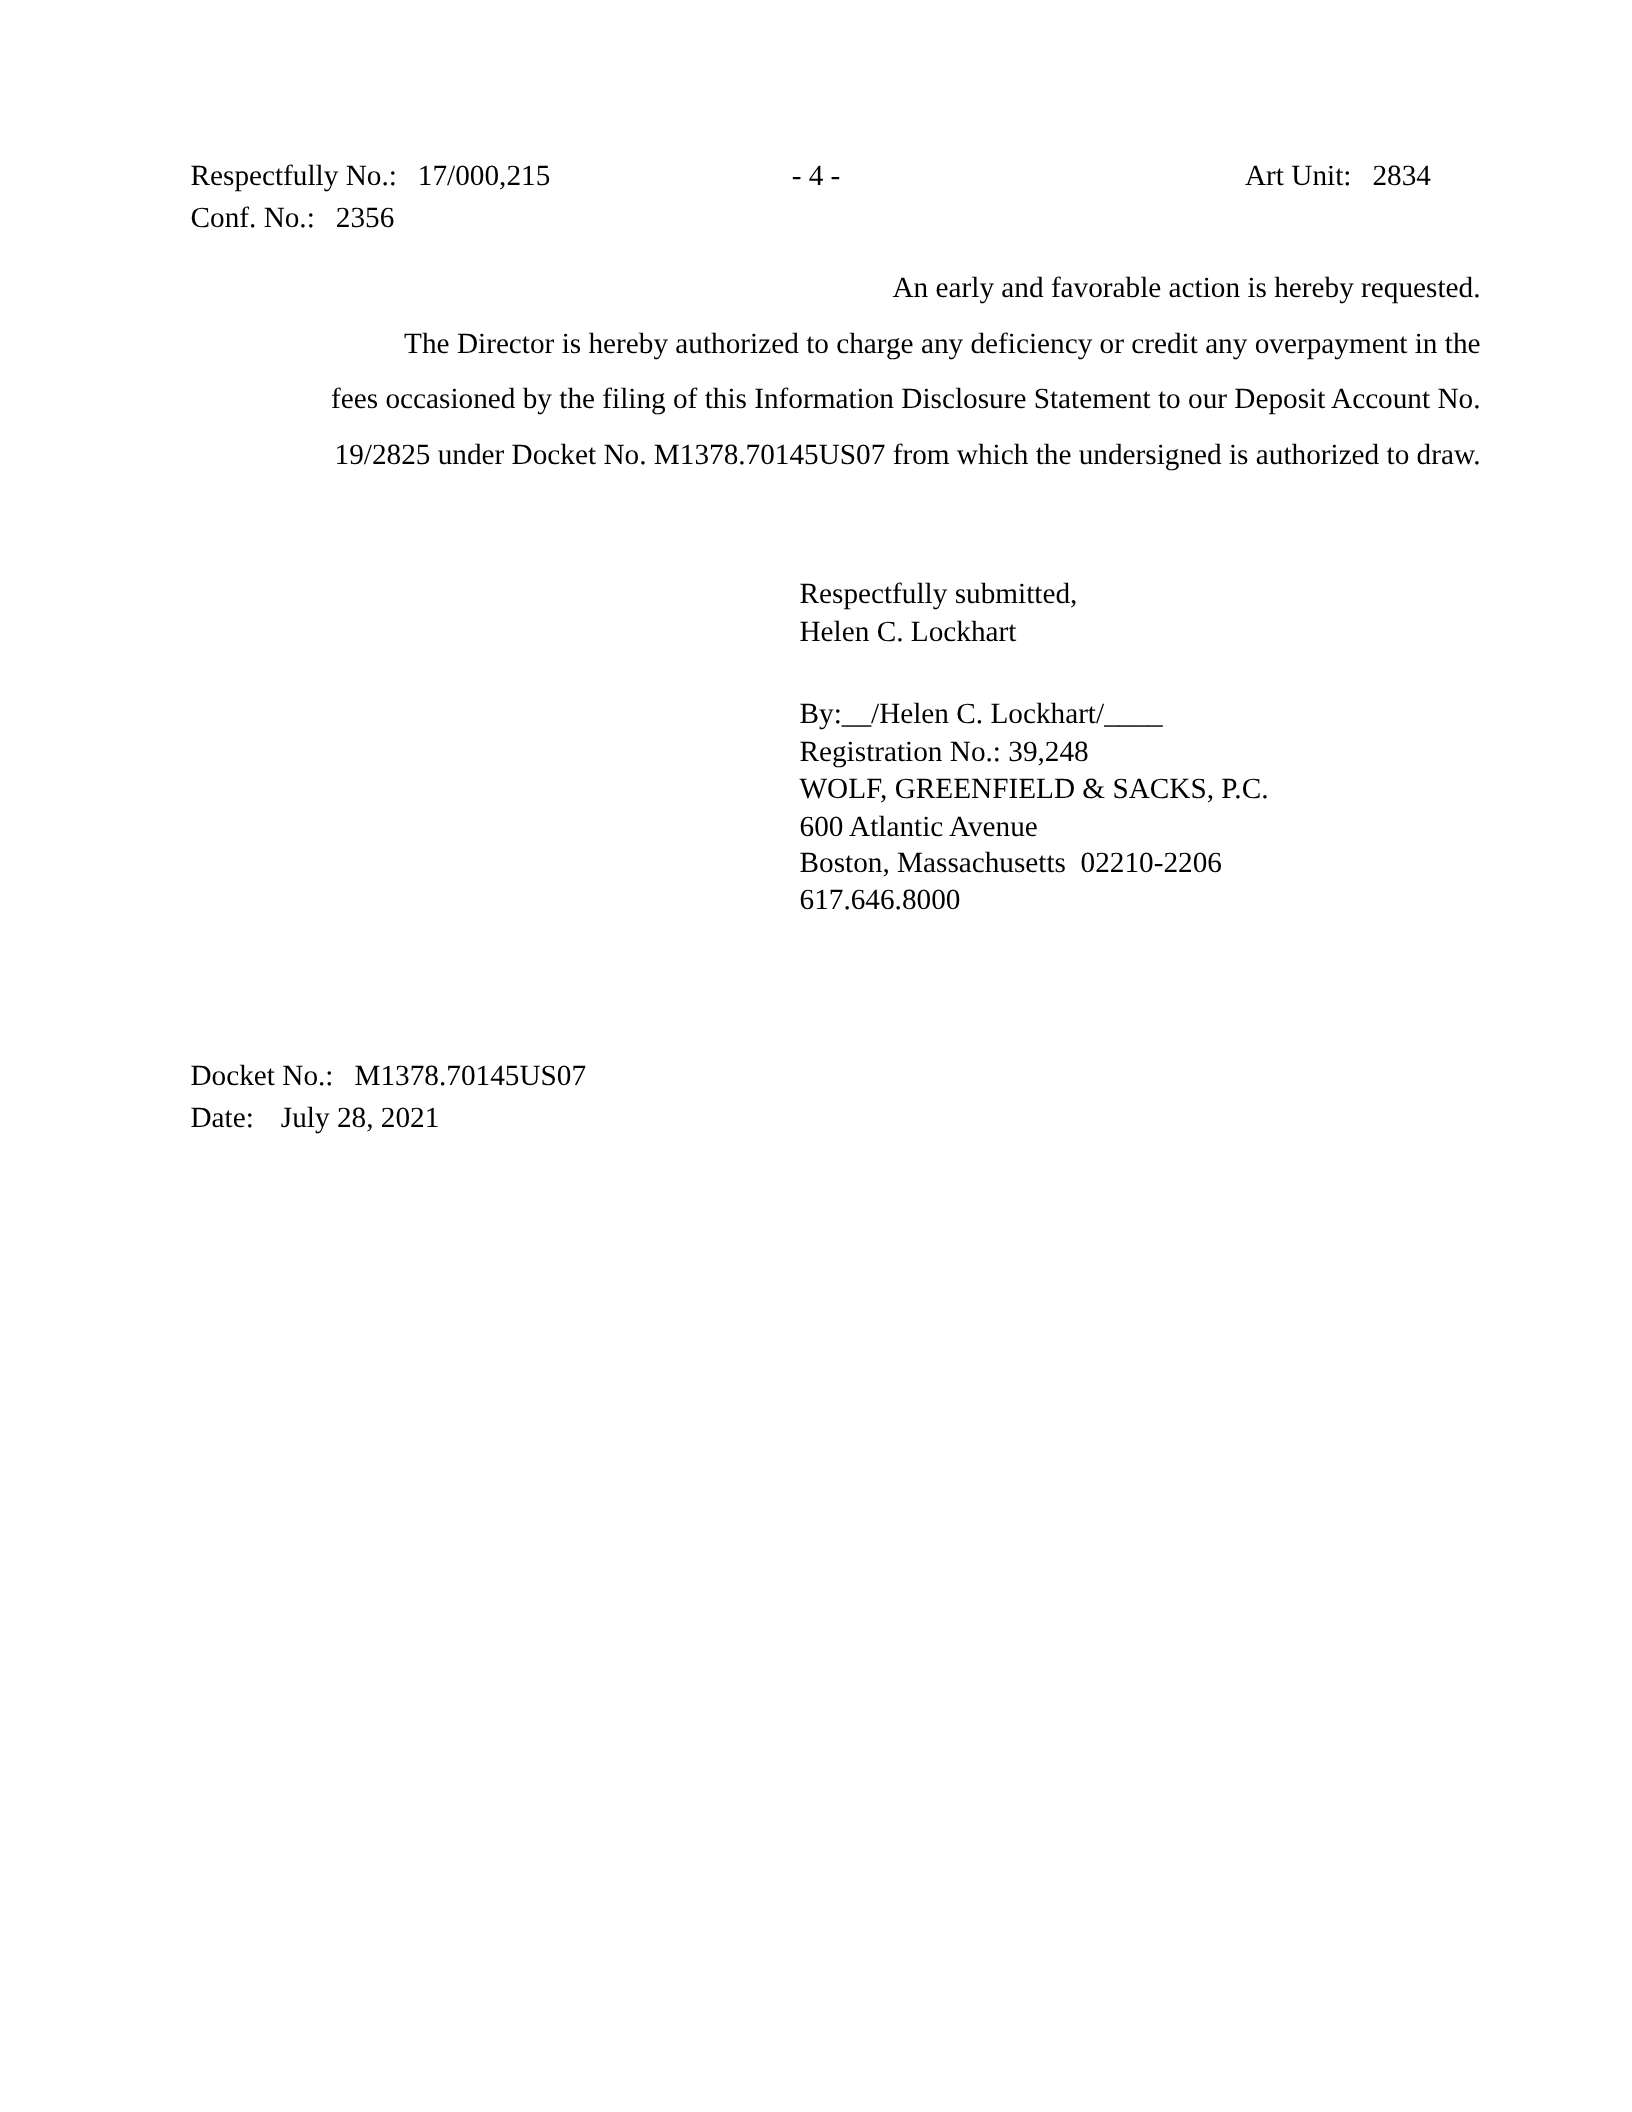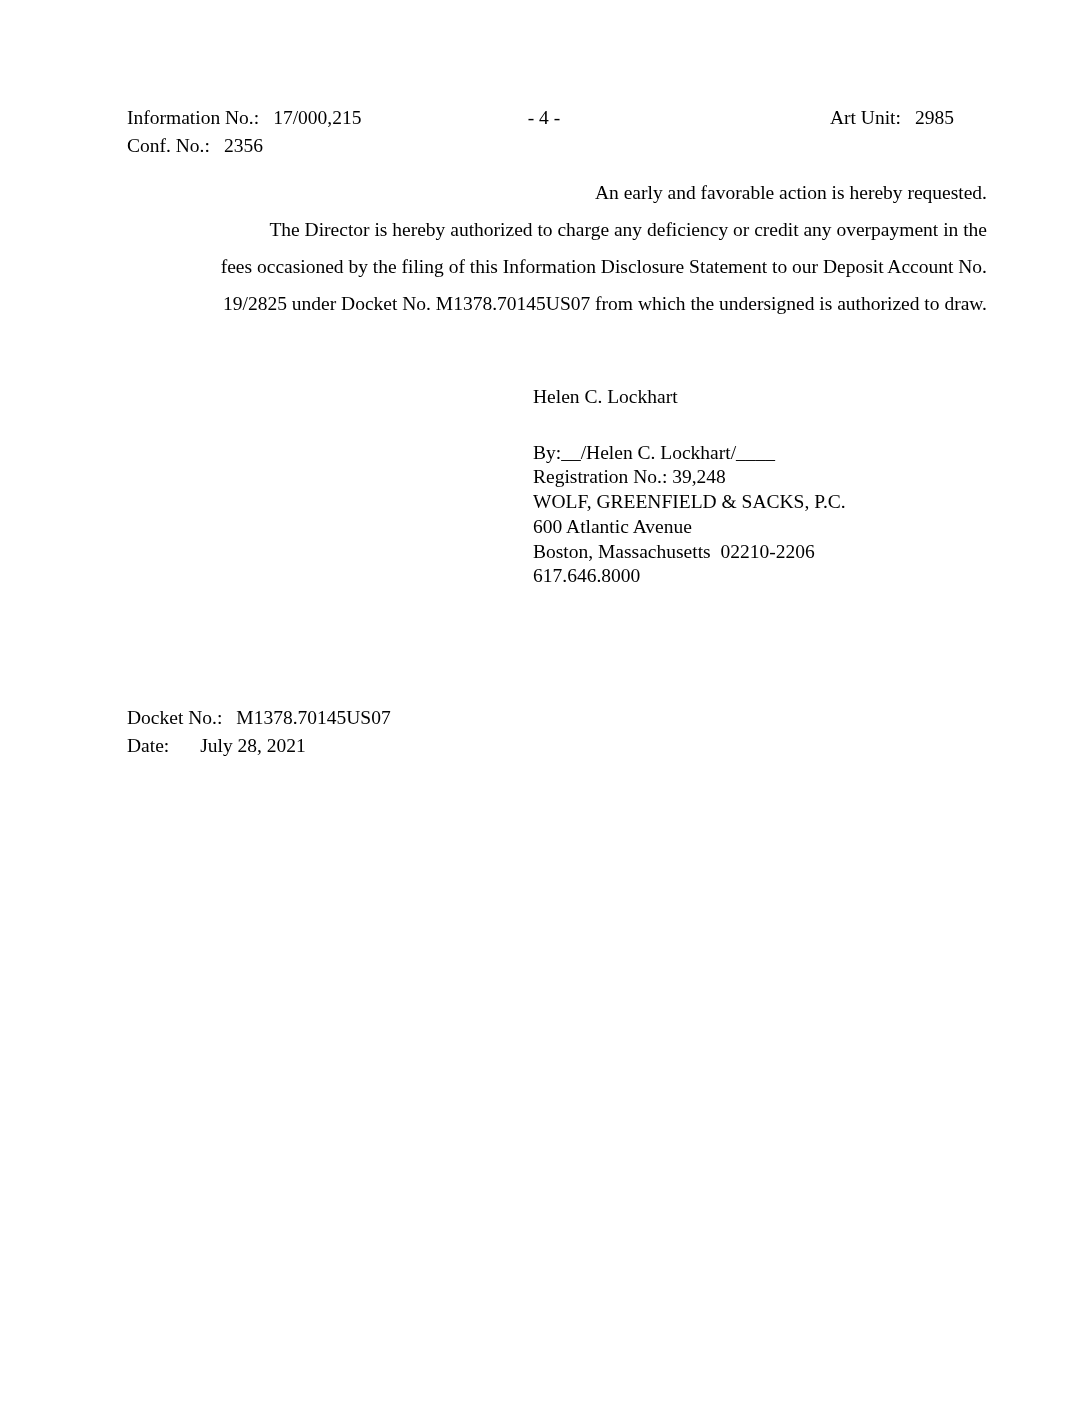--- a/index.html
+++ b/index.html
@@ -12,21 +12,21 @@
     width: 1088px;
     height: 1408px;
     background: #ffffff;
     color: #000000;
     font-family: "Liberation Serif", "DejaVu Serif", serif;
     font-size: 19.5px;
     overflow: hidden;
   }
   .line { white-space: pre; }
   .kv { display: flex; gap: 14px; white-space: pre; }
-  .kv-wide { gap: 31px; }
+  .kv-wide { gap: 18px; }
 
   .header-left {
     position: absolute;
     left: 127px;
     top: 104px;
     line-height: 28px;
   }
   .page-num {
     position: absolute;
     left: 0;
@@ -68,44 +68,45 @@
     line-height: 28px;
   }
 </style>
 </head>
 <body>
 
 <div class="page">
 
   <div class="header-left">
     <div class="kv">
-      <span>Information No.:</span>
+      <span>Respectfully No.:</span>
       <span>17/000,215</span>
     </div>
     <div class="kv">
       <span>Conf. No.:</span>
       <span>2356</span>
     </div>
   </div>
 
   <div class="page-num">- 4 -</div>
 
   <div class="kv art-unit">
     <span>Art Unit:</span>
-    <span>2985</span>
+    <span>2834</span>
   </div>
 
   <div class="body-block">
     <div class="line indent">An early and favorable action is hereby requested.</div>
     <div class="line indent">The Director is hereby authorized to charge any deficiency or credit any overpayment in the</div>
     <div class="line">fees occasioned by the filing of this Information Disclosure Statement to our Deposit Account No.</div>
     <div class="line">19/2825 under Docket No. M1378.70145US07 from which the undersigned is authorized to draw.</div>
   </div>
 
   <div class="signature-block">
+    <div class="line">Respectfully submitted,</div>
     <div class="line">Helen C. Lockhart</div>
     <div class="line sig-by">By:__/Helen C. Lockhart/____</div>
     <div class="line">Registration No.: 39,248</div>
     <div class="line">WOLF, GREENFIELD &amp; SACKS, P.C.</div>
     <div class="line">600 Atlantic Avenue</div>
     <div class="line">Boston, Massachusetts  02210-2206</div>
     <div class="line">617.646.8000</div>
   </div>
 
   <div class="footer-block">

